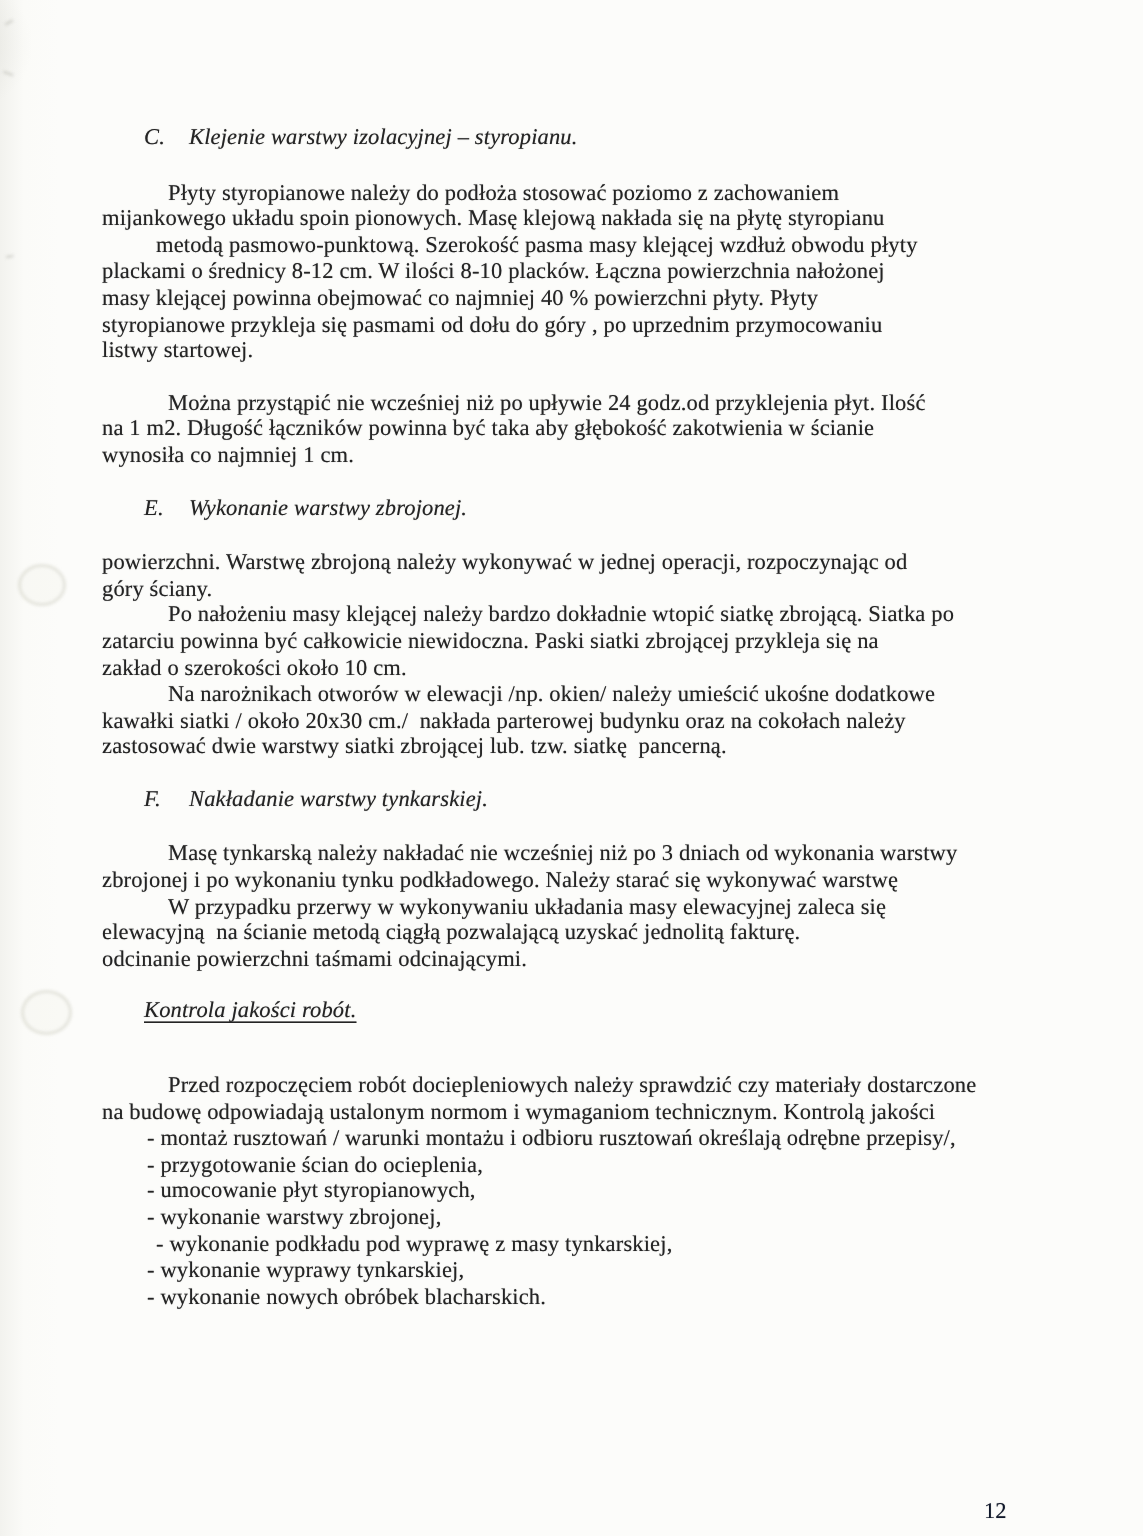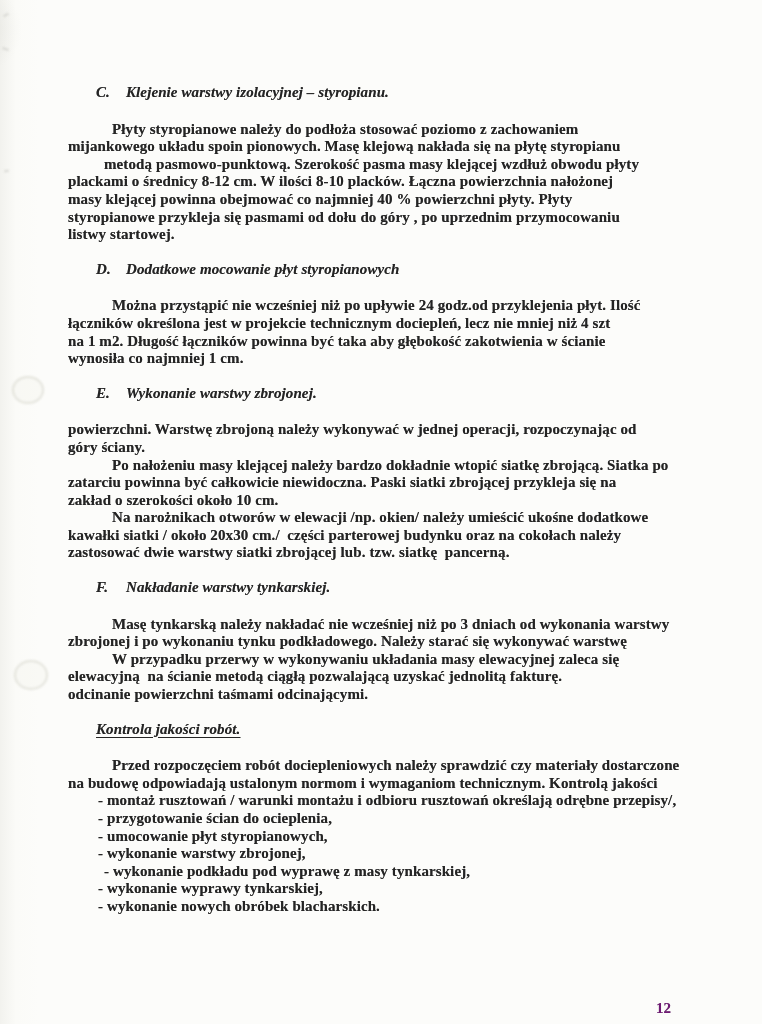--- a/index.html
+++ b/index.html
@@ -15,48 +15,47 @@
       linear-gradient(90deg, #f2f2ee 0px, #fbfbf8 16px, #fcfcfa 40px),
       #fcfcfa;
     font-family: "Liberation Serif", "DejaVu Serif", serif;
     color: #242424;
     position: relative;
   }
   .page {
     position: relative;
     width: 762px;
     height: 860px;
-    font-weight: bold;
   }
   .doc {
     padding: 84px 40px 0 68px;
   }
   .blk { margin: 0 0 17px 0; }
   .blk.heading { margin-bottom: 19px; margin-left: 28px; font-style: italic; }
   .blk.heading .letter { display: inline-block; width: 30px; font-style: italic; }
-  .blk.uheading { margin-bottom: 19px; margin-left: 28px; font-style: italic; }
+  .blk.uheading { margin-bottom: 32px; margin-left: 28px; font-style: italic; }
   .blk.uheading .htitle { text-decoration: underline; text-underline-offset: 3px; }
   .line, .blk.heading, .blk.uheading {
     font-size: 15px;
     line-height: 17.6px;
     height: 17.6px;
     white-space: pre;
     text-shadow: 0 0 0.6px rgba(45,45,45,0.55);
     letter-spacing: 0.1px;
   }
   .ind0 { padding-left: 0; }
   .ind1 { padding-left: 44px; }   
   .ind2 { padding-left: 30px; }   
   .ind3 { padding-left: 36px; }   
   .page-number {
     position: absolute;
     left: 656px;
     top: 1000px;
     font-size: 15px;
-    color: #701a75;
+    color: #0f172a;
     text-shadow: 0 0 0.6px rgba(45,45,45,0.5);
   }
   
   .stain {
     position: absolute;
     border-radius: 50%;
     border: 2px solid rgba(205,205,192,0.45);
     background: rgba(240,240,232,0.25);
     filter: blur(1px);
   }
@@ -85,36 +84,34 @@
       <div class="blk heading"><span class="letter">C.</span><span class="htitle">Klejenie warstwy izolacyjnej – styropianu.</span></div>
       <div class="blk para">
         <div class="line ind1">Płyty styropianowe należy do podłoża stosować poziomo z zachowaniem</div>
         <div class="line ind0">mijankowego układu spoin pionowych. Masę klejową nakłada się na płytę styropianu</div>
         <div class="line ind3">metodą pasmowo-punktową. Szerokość pasma masy klejącej wzdłuż obwodu płyty</div>
         <div class="line ind0">plackami o średnicy 8-12 cm. W ilości 8-10 placków. Łączna powierzchnia nałożonej</div>
         <div class="line ind0">masy klejącej powinna obejmować co najmniej 40 % powierzchni płyty. Płyty</div>
         <div class="line ind0">styropianowe przykleja się pasmami od dołu do góry , po uprzednim przymocowaniu</div>
         <div class="line ind0">listwy startowej.</div>
       </div>
-      <div class="blk heading"><span class="letter">D.</span><span class="htitle">Dodatkowe mocowanie płyt styropianowych</span></div>
       <div class="blk para">
         <div class="line ind1">Można przystąpić nie wcześniej niż po upływie 24 godz.od przyklejenia płyt. Ilość</div>
-        <div class="line ind0">łączników określona jest w projekcie technicznym dociepleń, lecz nie mniej niż 4 szt</div>
         <div class="line ind0">na 1 m2. Długość łączników powinna być taka aby głębokość zakotwienia w ścianie</div>
         <div class="line ind0">wynosiła co najmniej 1 cm.</div>
       </div>
       <div class="blk heading"><span class="letter">E.</span><span class="htitle">Wykonanie warstwy zbrojonej.</span></div>
       <div class="blk para">
         <div class="line ind0">powierzchni. Warstwę zbrojoną należy wykonywać w jednej operacji, rozpoczynając od</div>
         <div class="line ind0">góry ściany.</div>
         <div class="line ind1">Po nałożeniu masy klejącej należy bardzo dokładnie wtopić siatkę zbrojącą. Siatka po</div>
         <div class="line ind0">zatarciu powinna być całkowicie niewidoczna. Paski siatki zbrojącej przykleja się na</div>
         <div class="line ind0">zakład o szerokości około 10 cm.</div>
         <div class="line ind1">Na narożnikach otworów w elewacji /np. okien/ należy umieścić ukośne dodatkowe</div>
-        <div class="line ind0">kawałki siatki / około 20x30 cm./  części parterowej budynku oraz na cokołach należy</div>
+        <div class="line ind0">kawałki siatki / około 20x30 cm./  nakłada parterowej budynku oraz na cokołach należy</div>
         <div class="line ind0">zastosować dwie warstwy siatki zbrojącej lub. tzw. siatkę  pancerną.</div>
       </div>
       <div class="blk heading"><span class="letter">F.</span><span class="htitle">Nakładanie warstwy tynkarskiej.</span></div>
       <div class="blk para">
         <div class="line ind1">Masę tynkarską należy nakładać nie wcześniej niż po 3 dniach od wykonania warstwy</div>
         <div class="line ind0">zbrojonej i po wykonaniu tynku podkładowego. Należy starać się wykonywać warstwę</div>
         <div class="line ind1">W przypadku przerwy w wykonywaniu układania masy elewacyjnej zaleca się</div>
         <div class="line ind0">elewacyjną  na ścianie metodą ciągłą pozwalającą uzyskać jednolitą fakturę.</div>
         <div class="line ind0">odcinanie powierzchni taśmami odcinającymi.</div>
       </div>

